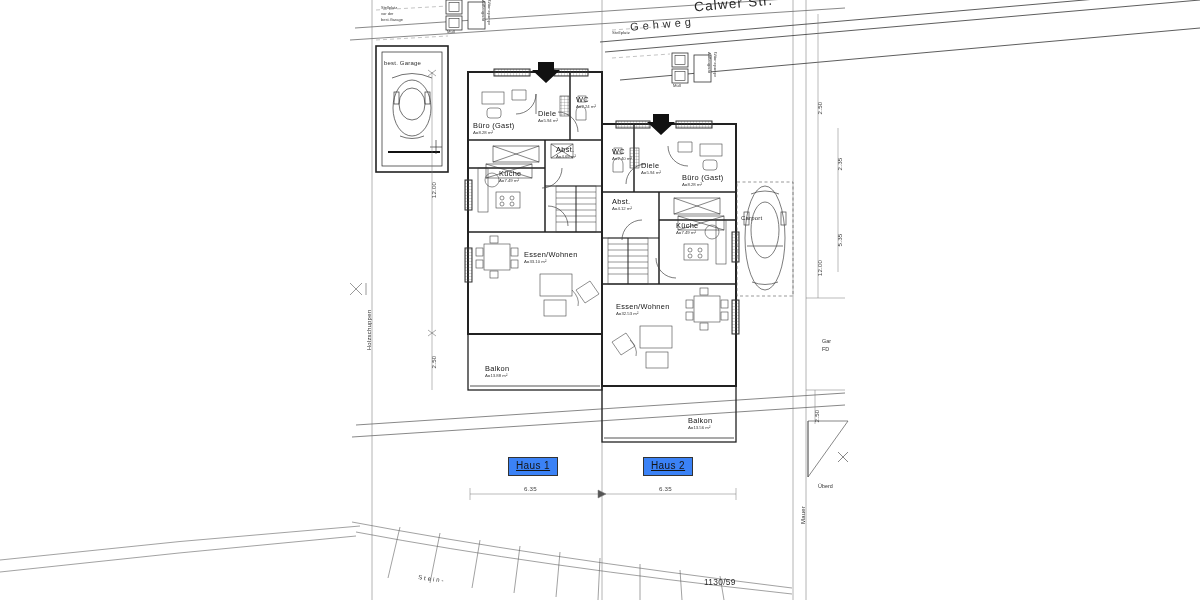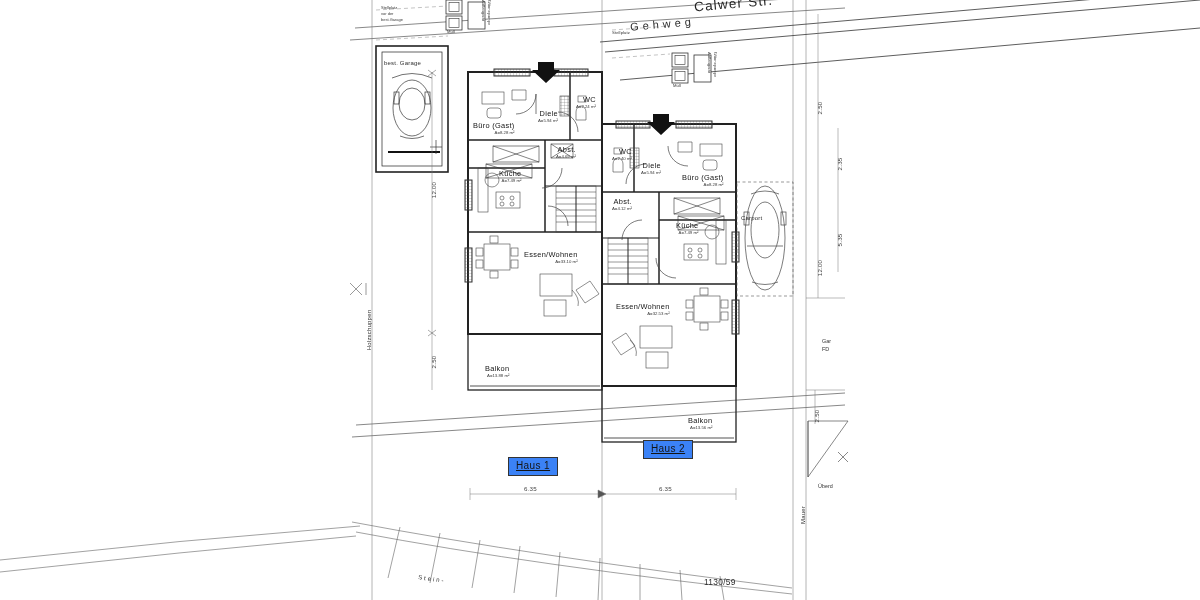--- a/index.html
+++ b/index.html
@@ -2,21 +2,21 @@
 <html><head>
 <meta charset="utf-8">
 <style>
   html,body{margin:0;padding:0;background:#ffffff;}
   body{width:1200px;height:600px;overflow:hidden;
        font-family:"Liberation Sans", sans-serif;color:#1a1a1a;}
   #stage{position:relative;width:1200px;height:600px;background:#fff;}
   svg{position:absolute;left:0;top:0;}
   .lbl{position:absolute;font-family:"Liberation Sans",sans-serif;
        white-space:nowrap;color:#141414;line-height:1.15;}
-  .room{font-size:7.4px;letter-spacing:.3px;text-align:right;}
+  .room{font-size:7.4px;letter-spacing:.3px;text-align:left;}
   .room .nm{display:block;font-size:7.4px;}
   .room .ar{display:block;font-size:4.3px;letter-spacing:0;margin-top:.5px;color:#3a3a3a;}
   .tiny{font-size:4.2px;color:#353535;letter-spacing:.1px;}
   .tiny3{font-size:4.0px;color:#3a3a3a;line-height:1.45;}
   .dim{font-size:6.2px;color:#444;letter-spacing:.2px;}
   .vert{transform-origin:0 0;}
   .street{font-size:11px;letter-spacing:4px;color:#2a2a2a;}
   .street2{font-size:13.5px;letter-spacing:1.2px;color:#1f1f1f;}
   .hausbox{font-size:10px;border:1px solid #333;padding:2px 7px 3px 7px;
            background:#3b82f6;letter-spacing:.4px;text-decoration:underline;}
@@ -423,21 +423,21 @@
 <div class="lbl dim vert" style="left:813px; top:416px; transform:rotate(-90deg) translate(-50%,0);">2.50</div>
 
 <div class="lbl sm vert" style="left:366px; top:330px; transform:rotate(-90deg) translate(-50%,0);">Holzschuppen</div>
 <div class="lbl sm vert" style="left:800px; top:515px; transform:rotate(-90deg) translate(-50%,0);">Mauer</div>
 
 <div class="lbl sm2" style="left:822px; top:338px; white-space:pre-line; line-height:1.4;">Gar
 FD</div>
 <div class="lbl sm2" style="left:818px; top:483px;">Überd</div>
 
 <div class="lbl hausbox" style="left:508px; top:457px;">Haus 1</div>
-<div class="lbl hausbox" style="left:643px; top:440px;">Haus 2</div>
+<div class="lbl hausbox" style="left:643px; top:457px;">Haus 2</div>
 
 <div class="lbl dim" style="left:524px; top:485px;">6.35</div>
 <div class="lbl dim" style="left:659px; top:485px;">6.35</div>
 
 <div class="lbl sm" style="left:418px; top:576px; transform:rotate(8deg); letter-spacing:2px;">Stein-</div>
 
 <div class="lbl plotno" style="left:704px; top:578px;">1130/59</div>
 
 </div>
 

